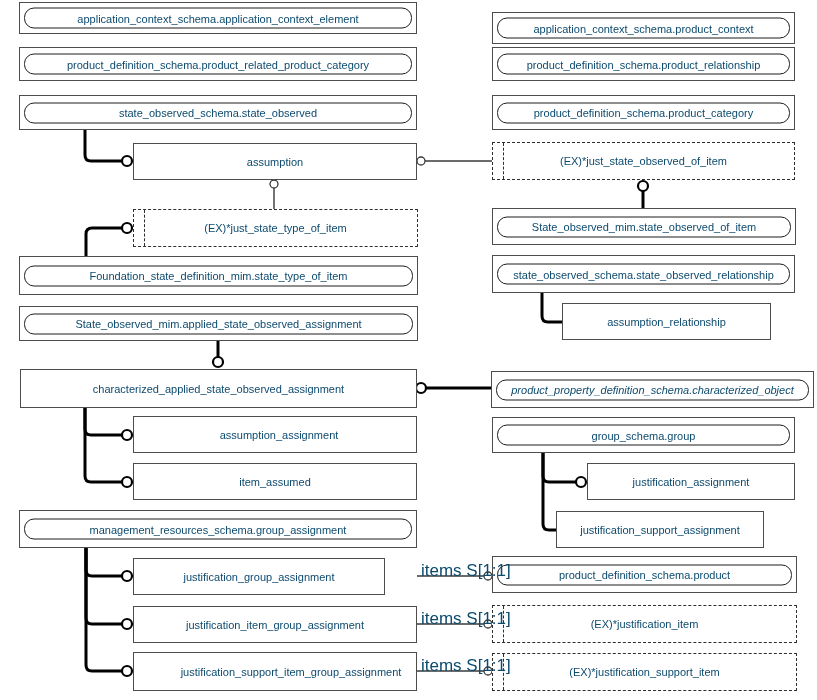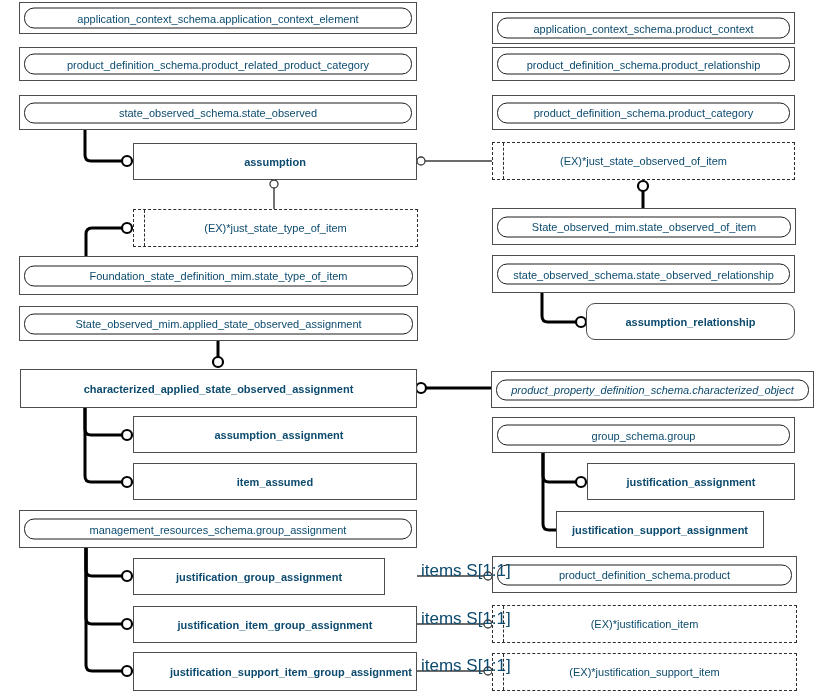--- a/index.html
+++ b/index.html
@@ -20,21 +20,21 @@
     height:19px;
     border:1px solid #1c1c1c;border-radius:10px;
     display:flex;align-items:center;justify-content:center;
     font-size:11px;white-space:nowrap;
     background:#fff;
   }
   .node.rect{
     border:1px solid #4d4d4d;
     display:flex;align-items:center;justify-content:center;
   }
-  .label{font-size:11px;text-align:center;white-space:nowrap;font-weight:bold;}
+  .label{font-size:11px;text-align:center;white-space:nowrap;}
   .node.dashed{border:1px dashed #2e2e2e;background:#fff;}
   .dash-inner{position:absolute;left:10px;top:0;bottom:0;width:0;border-left:1px dashed #2e2e2e;}
   .dash-label{
     position:absolute;left:0;right:0;top:0;bottom:0;
     display:flex;flex-direction:row;align-items:center;justify-content:center;
     font-size:11px;line-height:13px;text-align:center;
   }
   path.thick{stroke:#000;stroke-width:3;fill:none;}
   path.thin{stroke:#3a3a3a;stroke-width:1.4;fill:none;}
   circle.thick{fill:#fff;stroke:#000;stroke-width:2.2;}
@@ -126,21 +126,21 @@
     </div>
     <div class="node capsule" style="left: 19px; top: 256px; width: 399px; height: 39px;">
       <div class="cap">Foundation_state_definition_mim.state_type_of_item</div>
     </div>
     <div class="node capsule" style="left: 492px; top: 255px; width: 303px; height: 38px;">
       <div class="cap">state_observed_schema.state_observed_relationship</div>
     </div>
     <div class="node capsule" style="left: 19px; top: 306px; width: 399px; height: 35px;">
       <div class="cap">State_observed_mim.applied_state_observed_assignment</div>
     </div>
-    <div class="node rect" style="left: 586px; top: 303px; width: 209px; height: 37px; border-radius: 9px;">
+    <div class="node rect" style="left: 562px; top: 303px; width: 209px; height: 37px;">
       <div class="label">assumption_relationship</div>
     </div>
     <div class="node rect" style="left: 20px; top: 369px; width: 397px; height: 39px;">
       <div class="label">characterized_applied_state_observed_assignment</div>
     </div>
     <div class="node capsule" style="left: 491px; top: 371px; width: 323px; height: 37px; font-style: italic;">
       <div class="cap">product_property_definition_schema.characterized_object</div>
     </div>
     <div class="node rect" style="left: 133px; top: 416px; width: 284px; height: 37px; padding-left: 8px;">
       <div class="label">assumption_assignment</div>

